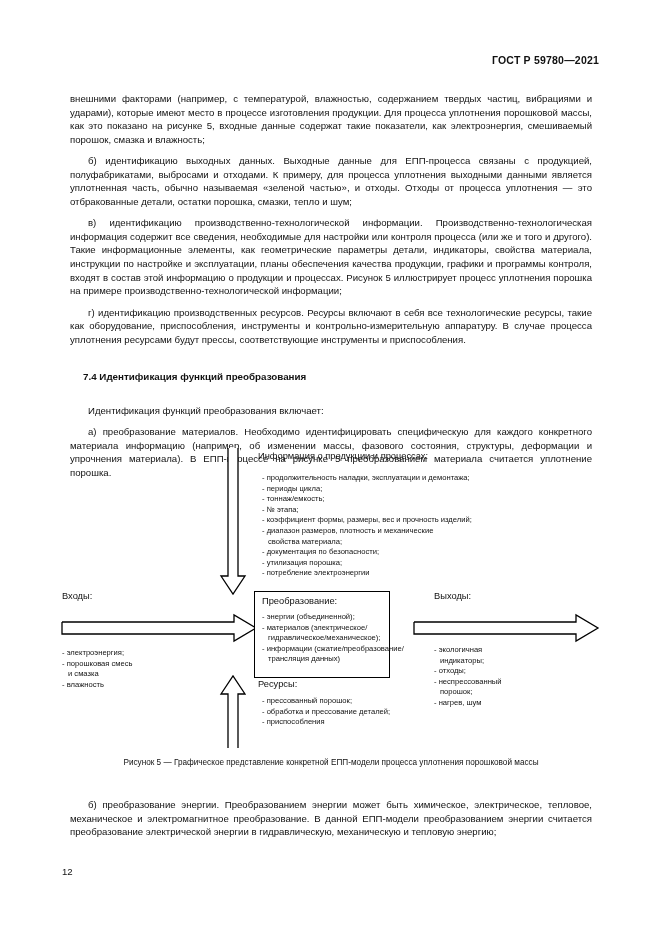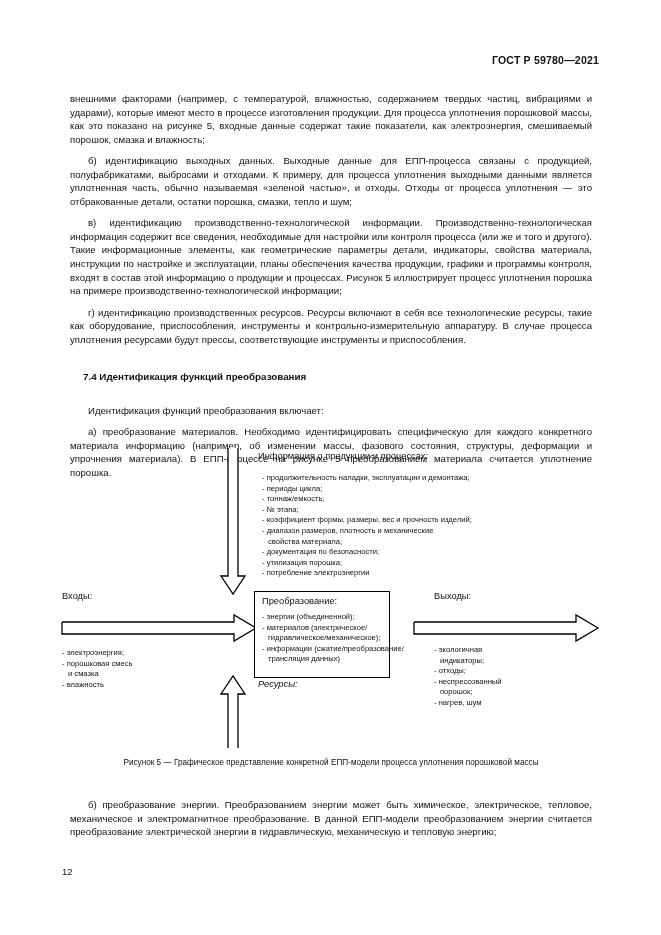--- a/index.html
+++ b/index.html
@@ -224,21 +224,26 @@
     <div class="side-label" style="left:372px; top:143px;">Выходы:</div>
     <div class="fig-list" style="left:372px; top:197px;">
         <div>- экологичная</div>
         <div class="cont">индикаторы;</div>
         <div>- отходы;</div>
         <div>- неспрессованный</div>
         <div class="cont">порошок;</div>
         <div>- нагрев, шум</div>
       </div>
 
-    <div class="fig-title" style="left:196px; top:231px;font-style:italic;">Ресурсы:</div>
+    <div class="fig-title" style="left:196px; top:231px;">Ресурсы:</div>
+    <div class="fig-list" style="left:200px; top:248px;">
+        <div>- прессованный порошок;</div>
+        <div>- обработка и прессование деталей;</div>
+        <div>- приспособления</div>
+      </div>
   </div>
 
   <div class="fig-caption">Рисунок 5 — Графическое представление конкретной ЕПП-модели процесса уплотнения порошковой массы</div>
 
   <div class="col" style="top:790px;">
     <p class="body indent">б) преобразование энергии. Преобразованием энергии может быть химическое, электрическое, тепловое, механическое и электромагнитное преобразование. В данной ЕПП-модели преобразованием энергии считается преобразование электрической энергии в гидравлическую, механическую и тепловую энергию;</p>
   </div>
 
   <div class="folio">12</div>
 

